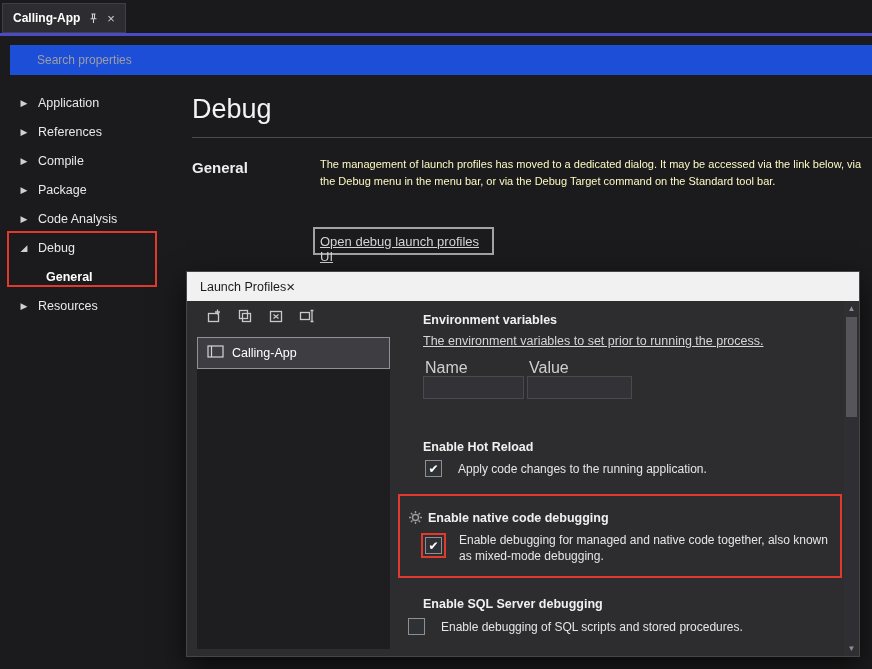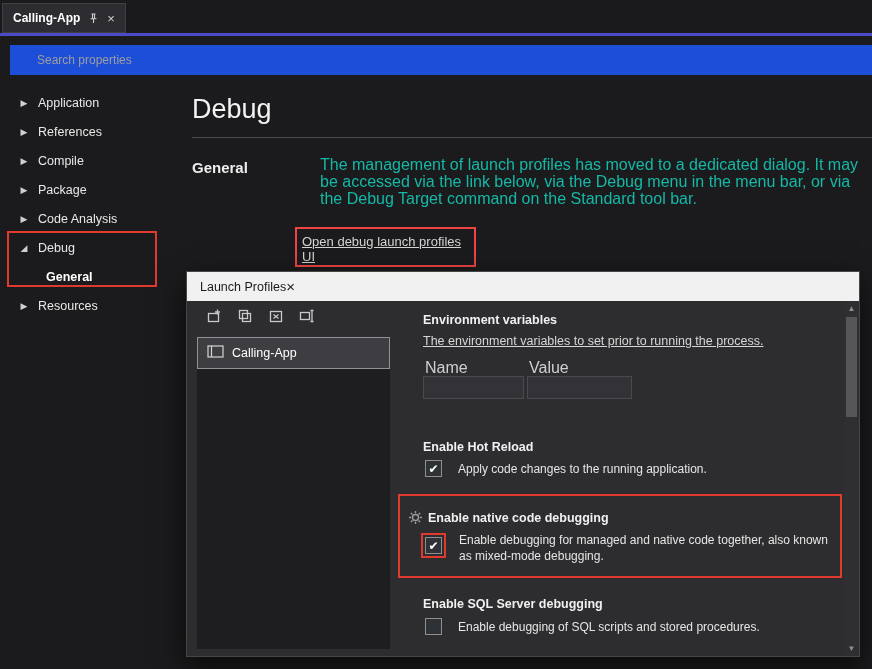--- a/index.html
+++ b/index.html
@@ -28,22 +28,22 @@
   .tree-arrow { width:12px; font-size:9px; color:#d0d0d0; text-align:center; }
   .tree-label { font-size:12.5px; color:#e8e8e8; }
   .tree-item.child { padding-left:36px; }
   .tree-item.child .tree-label { font-weight:bold; color:#ffffff; }
   .tree-redbox { position:absolute; left:7px; top:231px; width:150px; height:56px; border:2px solid #E03A2F; }
 
   
   .main-title { position:absolute; left:192px; top:94px; font-size:27px; color:#f3f3f3; }
   .h-divider { position:absolute; left:192px; top:137px; width:680px; height:1px; background:#4a4a50; }
   .section-label { position:absolute; left:192px; top:159px; font-size:15px; font-weight:bold; color:#eeeeee; }
-  .main-desc { position:absolute; left:320px; top:156px; width:545px; font-size:16px; line-height:17px; color:#14b8a6; }
-  .link-redbox { position:absolute; left:295px; top:227px; width:181px; height:40px; border:2px solid #ef4444; }
+  .main-desc { position:absolute; left:320px; top:156px; width:545px; font-size:11px; line-height:17px; color:#fef9c3; }
+  .link-redbox { position:absolute; left:313px; top:227px; width:181px; height:28px; border:2px solid #a3a3a3; }
   .main-link { display:inline-block; margin:5px 0 0 5px; font-size:13px; color:#d4d4d4; text-decoration:underline; cursor:pointer; }
 
   
   .dialog { position:absolute; left:186px; top:271px; width:674px; height:386px; background:#2d2d30;
             border:1px solid #464649; box-shadow:0 10px 28px rgba(0,0,0,0.65); }
   .dlg-titlebar { position:absolute; left:0; top:0; right:0; height:29px; background:#f1f1f1;
                   display:flex; align-items:center; justify-content:flex-start; padding:0 13px; }
   .dlg-title { font-size:12.5px; color:#1b1b1b; }
   .dlg-close { font-size:15px; color:#1b1b1b; cursor:pointer; line-height:1; }
   .dlg-body { position:absolute; left:0; top:29px; right:0; bottom:0; background:#2d2d30; }
@@ -219,21 +219,21 @@
       </span>
       <div class="sec-title" style="left:241px; top:210px;">Enable native code debugging</div>
       <div class="cb-redbox">
         <span class="cb">
           <span>✔</span>
         </span>
       </div>
       <div class="cb-label" style="position:absolute; left:264px; top:230px; width:375px;">Enable debugging for managed and native code together, also known as mixed-mode debugging.</div>
 
       <div class="sec-title" style="left:236px; top:296px;">Enable SQL Server debugging</div>
-      <div class="cb-row" style="left:238px; top:317px;">
+      <div class="cb-row" style="left:221px; top:317px;">
         <span class="cb"></span>
         <span class="cb-label">Enable debugging of SQL scripts and stored procedures.</span>
       </div>
 
       <div class="dlg-scrollbar">
         <span class="scroll-arrow" style="top:3px;">▲</span>
         <div class="scroll-thumb"></div>
         <span class="scroll-arrow" style="bottom:3px;">▼</span>
       </div>
 

